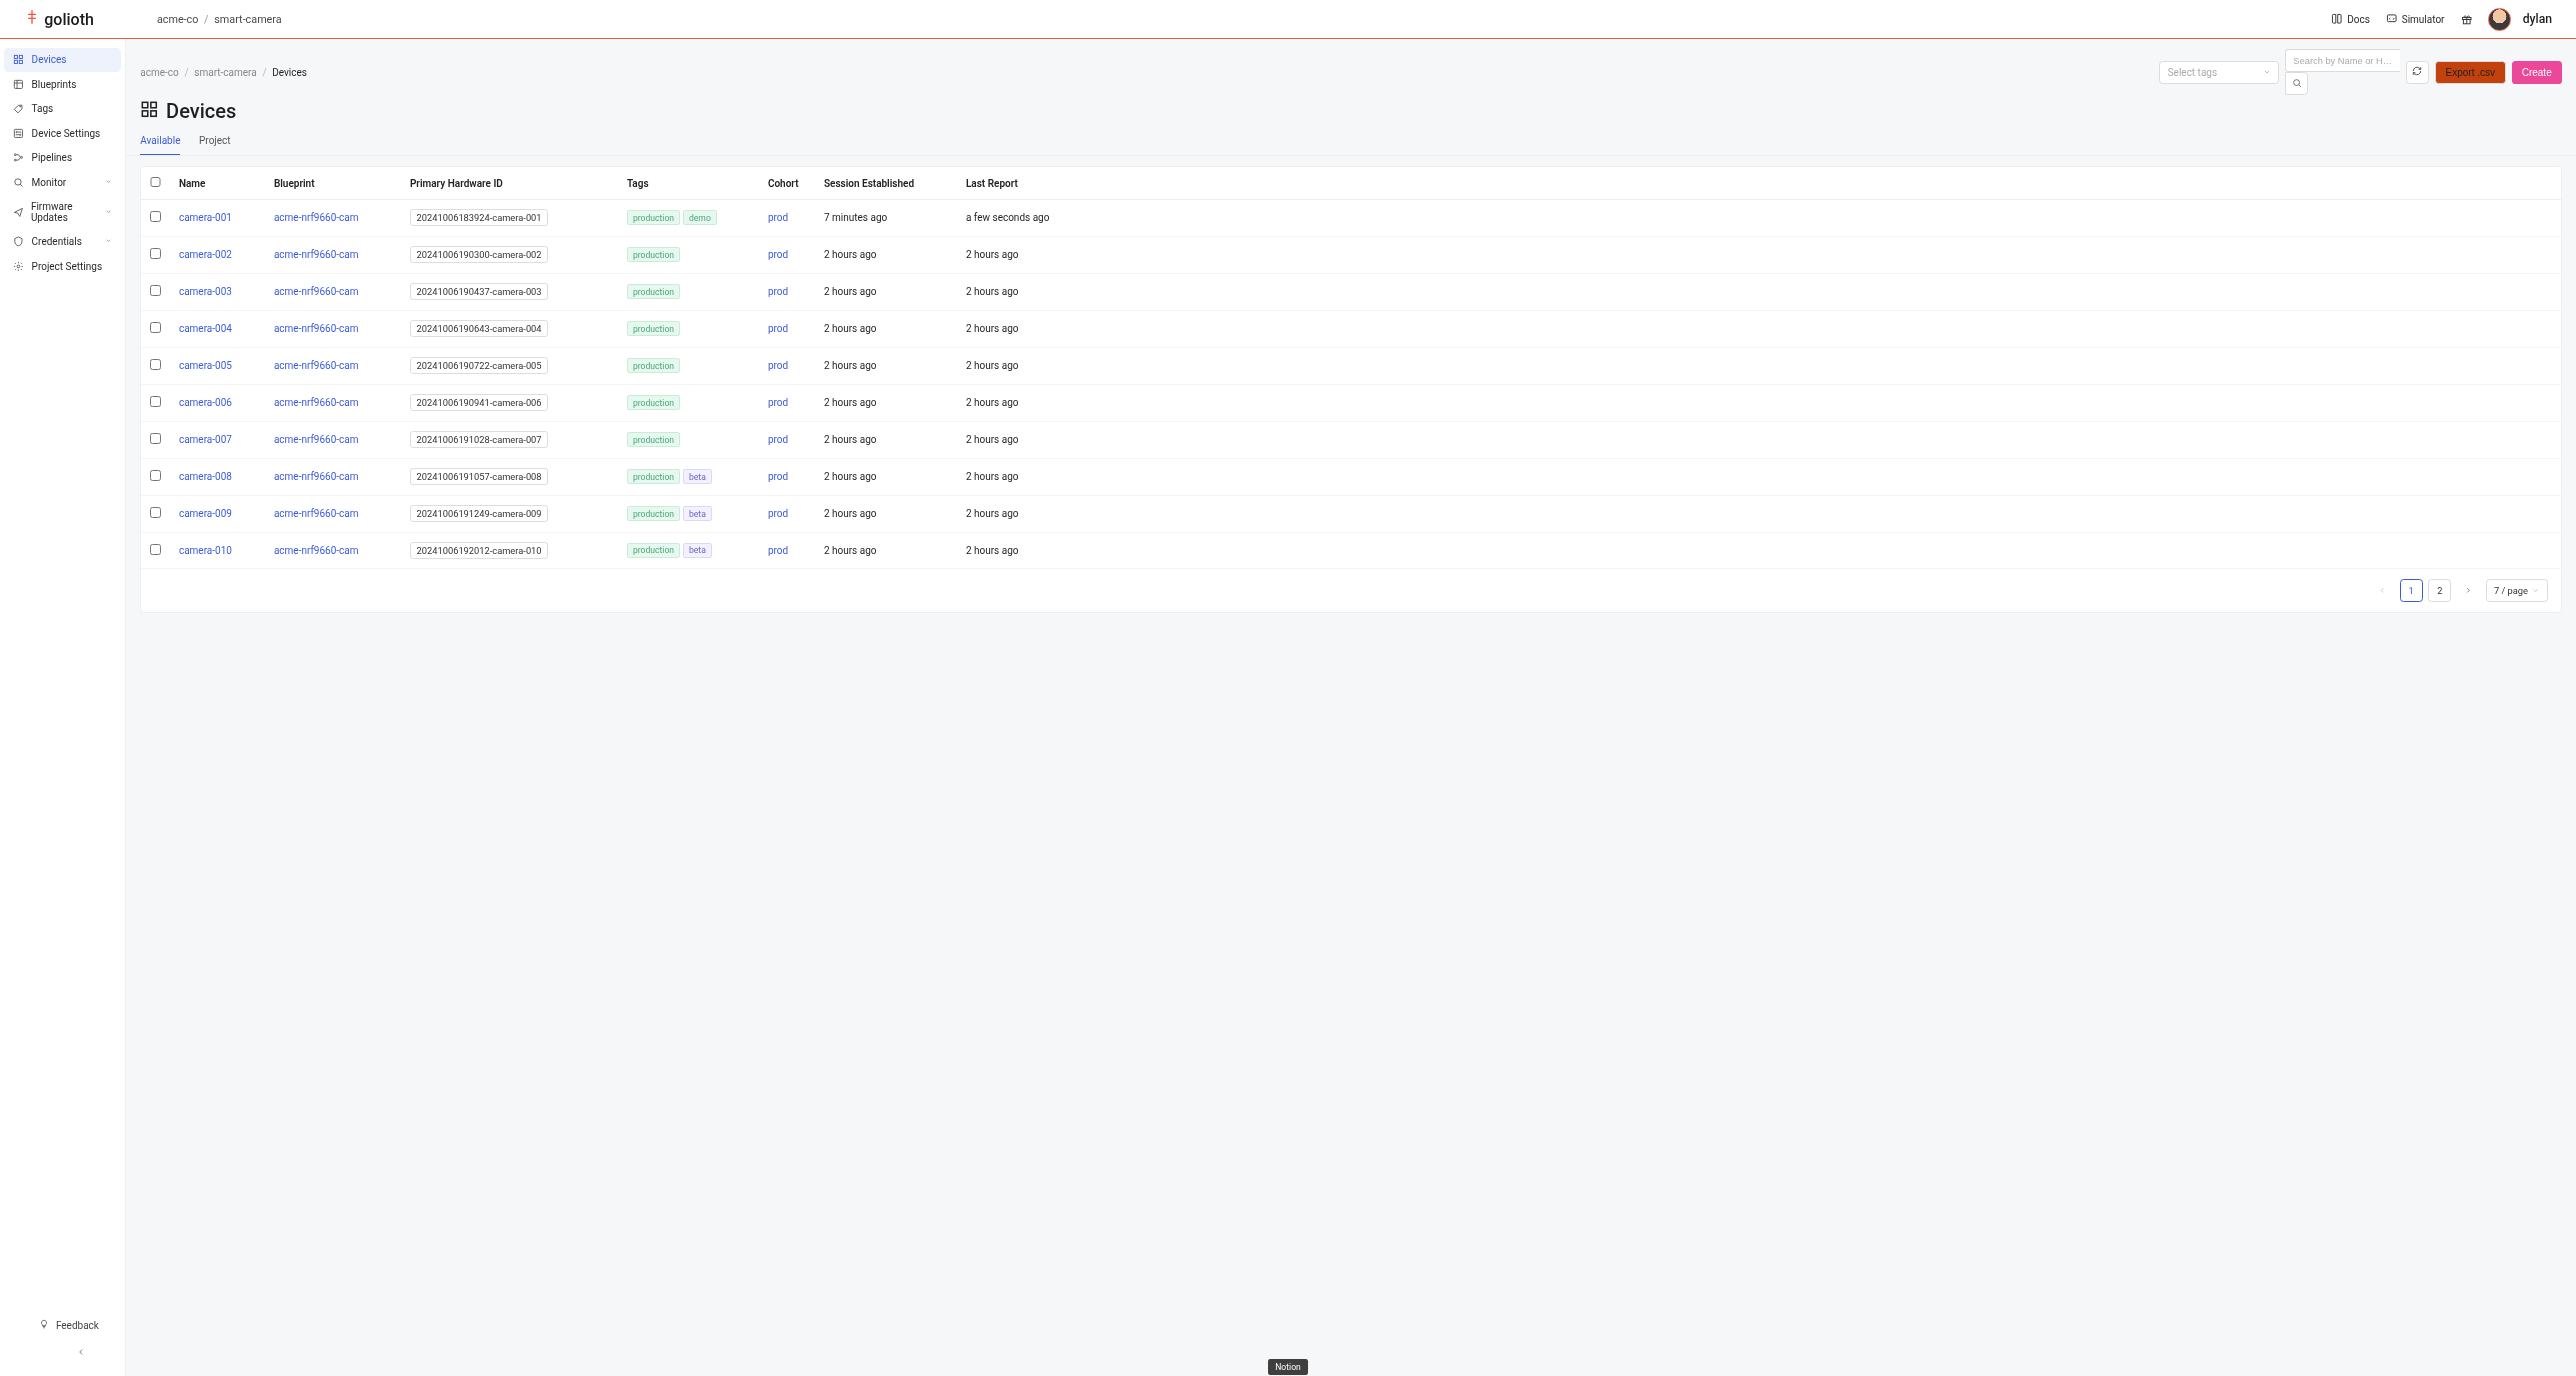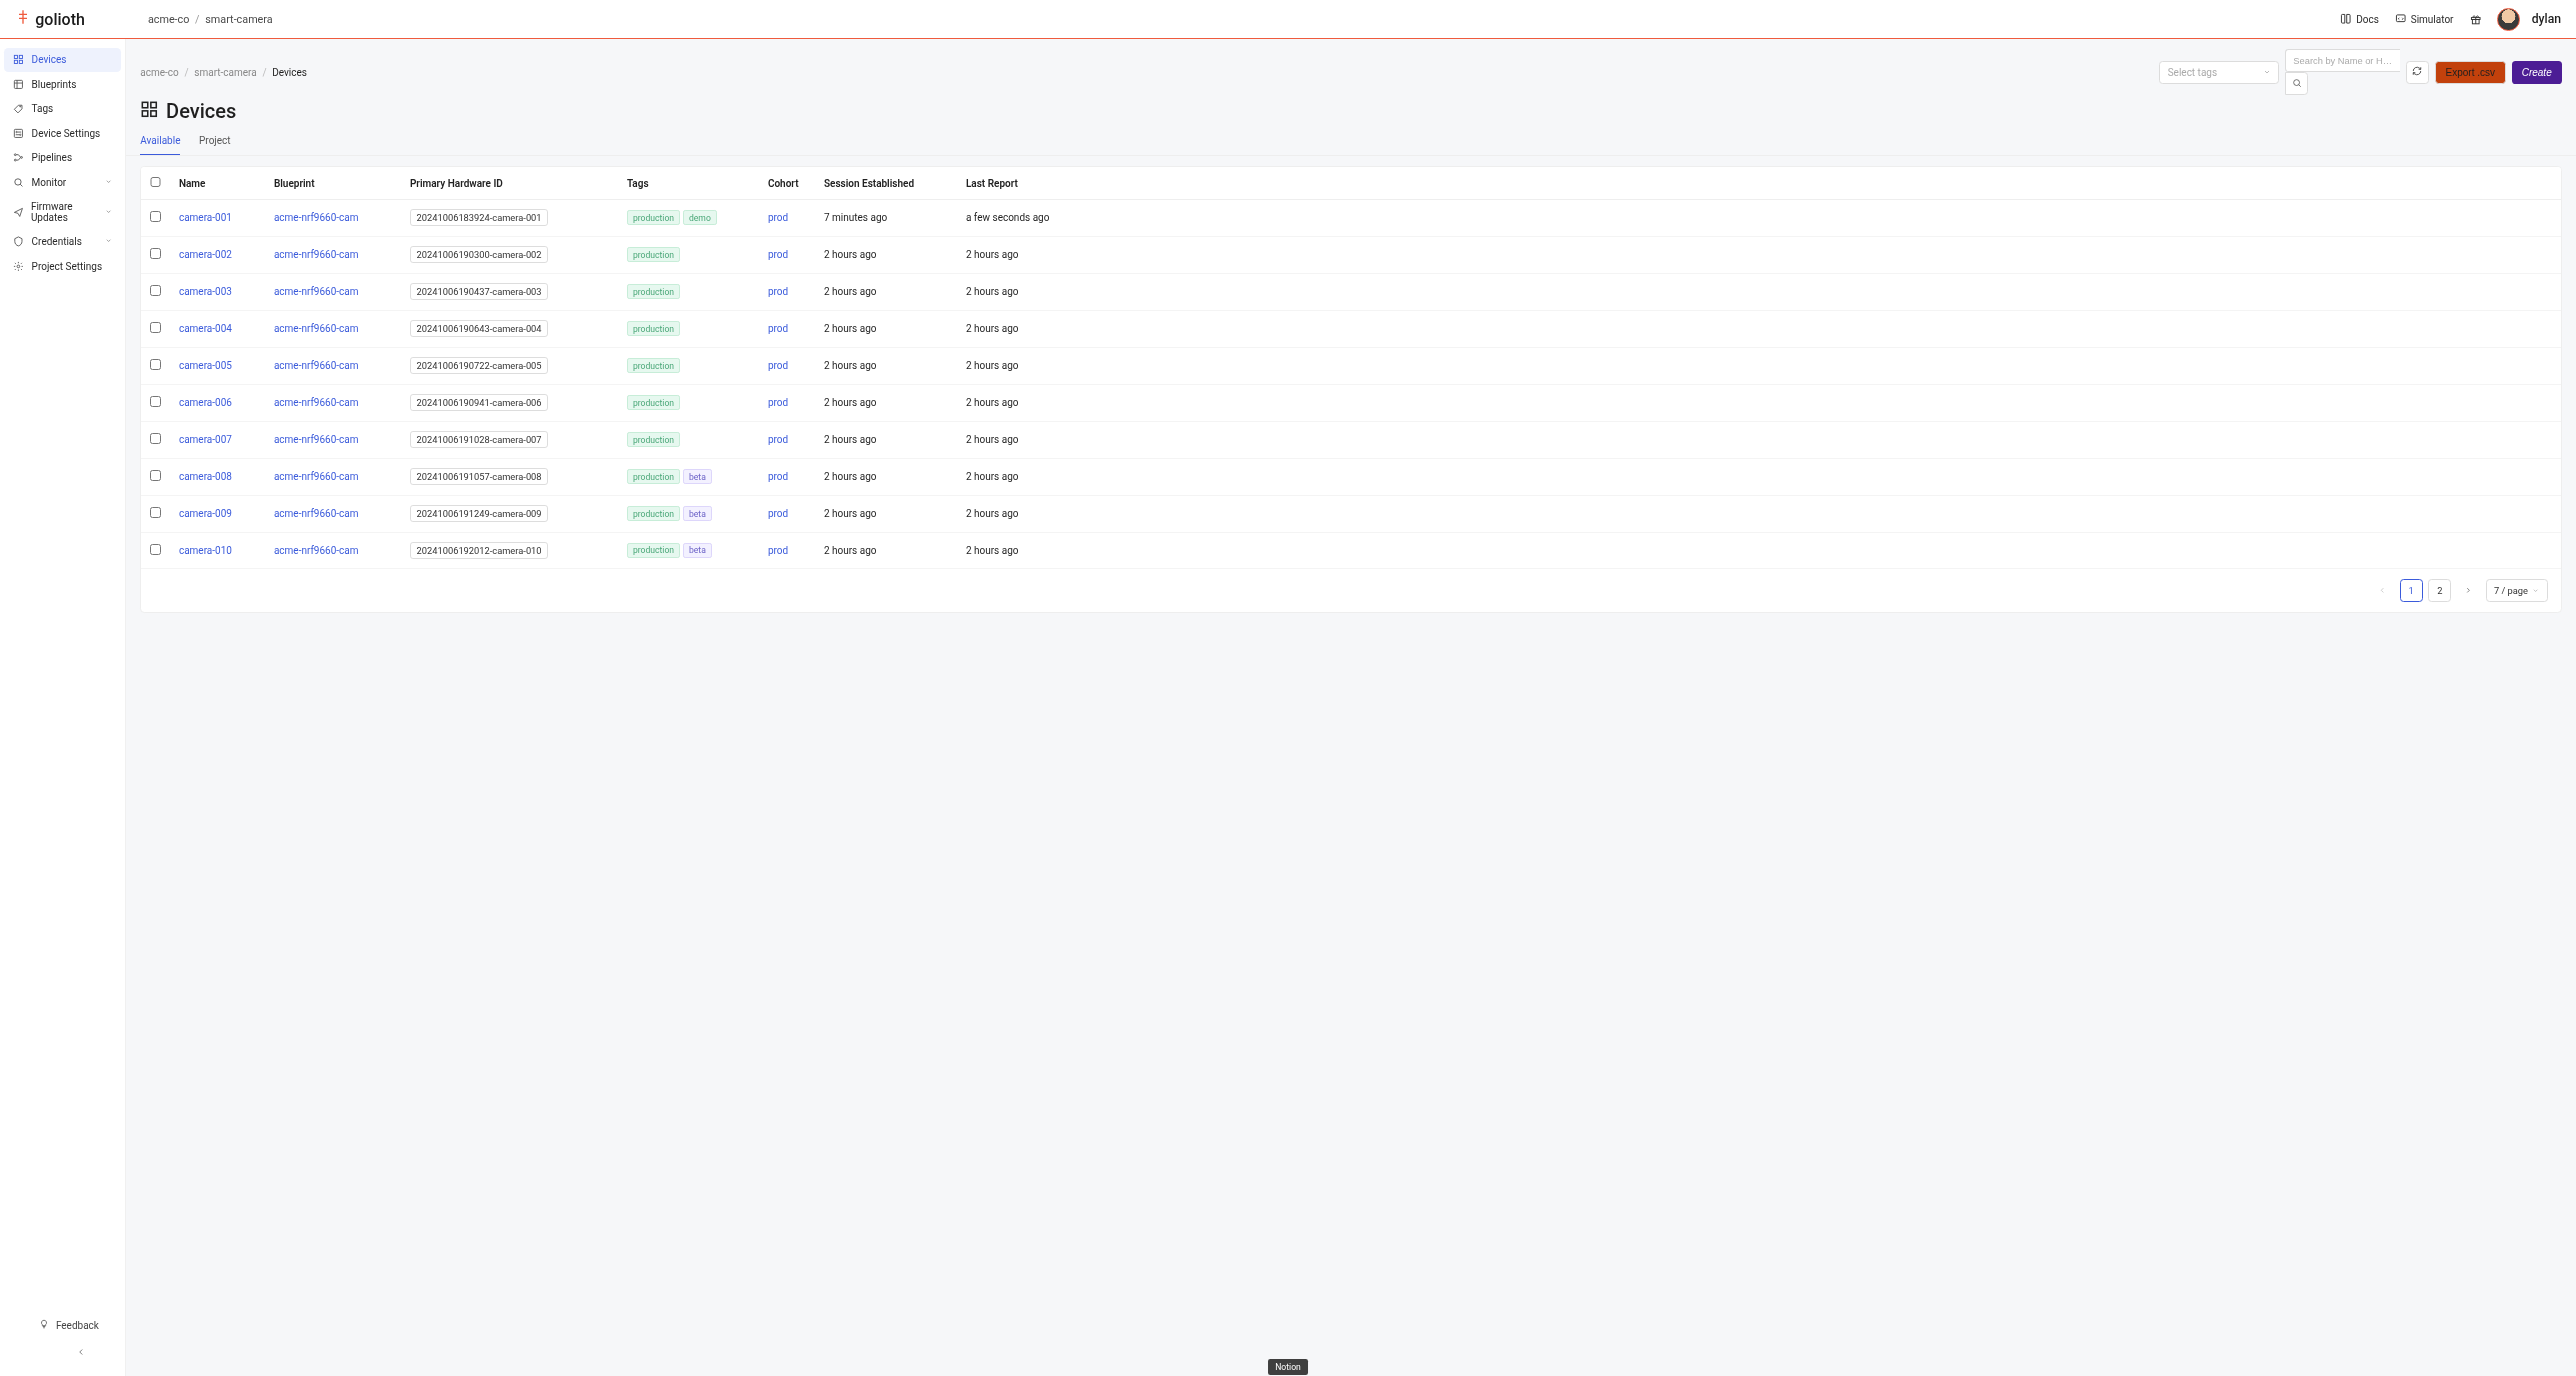--- a/index.html
+++ b/index.html
@@ -8,21 +8,21 @@
     font-size: 10px;
     color: #1f1f1f;
     background: #fff;
   }
   .app { display: flex; flex-direction: column; height: 100vh; }
   .topbar {
     height: 39px;
     border-bottom: 1.4px solid #ef5a3d;
     display: flex;
     align-items: center;
-    padding: 0 15px;
+    padding: 0 24px;
     gap: 13px;
   }
   .logo {
     display: flex; align-items: center; gap: 4.3px;
     font-size: 16px; font-weight: 500; color: #1b1b1b;
   }
   .logo-mark { color: #ef5a3d; font-size: 16px; }
   .breadcrumb-top { color: #4a4a4a; font-size: 10.8px; display: flex; gap: 5.7px; margin-left: 50px; }
   .breadcrumb-top .sep { color: #999; }
   .topbar-right { margin-left: auto; display: flex; align-items: center; gap: 16px; }
@@ -76,21 +76,21 @@
     border-radius: 0 3.6px 3.6px 0; display: flex; align-items: center; justify-content: center; cursor: pointer;
   }
   .icon-btn {
     width: 23px; height: 23px; border: 0.7px solid #dcdcdc; background: #fff;
     border-radius: 3.6px; display: flex; align-items: center; justify-content: center; cursor: pointer;
   }
   .btn {
     height: 23px; padding: 0 10px; border: 0.7px solid #dcdcdc; background: #c2410c;
     border-radius: 3.6px; cursor: pointer; font-size: 10px; color: #1f1f1f;
   }
-  .btn.primary { background: #4c1d95; color: #fff; border: none; font-style: italic; }
+  .btn.primary { background: #ec4899; color: #fff; border: none; }
   .page-title {
     display: flex; align-items: center; gap: 7.2px; padding: 4.3px 14.3px 0 14.3px;
     font-size: 20px; font-weight: 500; color: #1f1f1f;
   }
   .title-icon { font-size: 17px; color: #2a2a2a; }
   .tabs { display: flex; gap: 18.6px; padding: 11.5px 14.3px 0 14.3px; border-bottom: 0.7px solid #eee; }
   .tab { padding-bottom: 8.6px; color: #555; cursor: pointer; font-size: 10px; border-bottom: 1.4px solid transparent; }
   .tab.active { color: #3b5bdb; border-bottom: 1.4px solid #3b5bdb; }
   .table-card {
     margin: 10px 14.3px 14.3px 14.3px; background: #fff; border: 0.7px solid #eee; border-radius: 4.3px;

